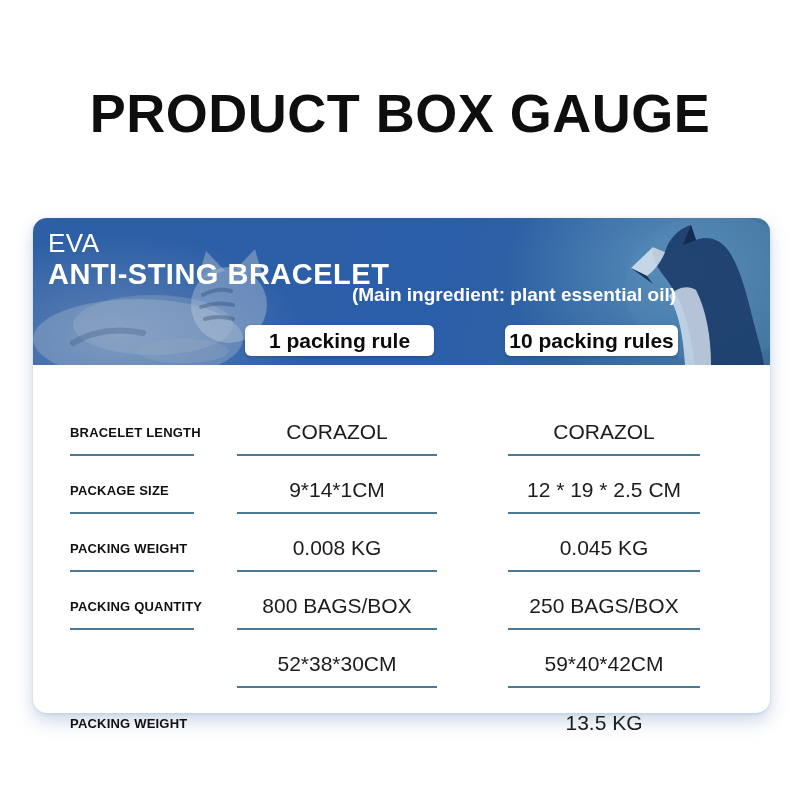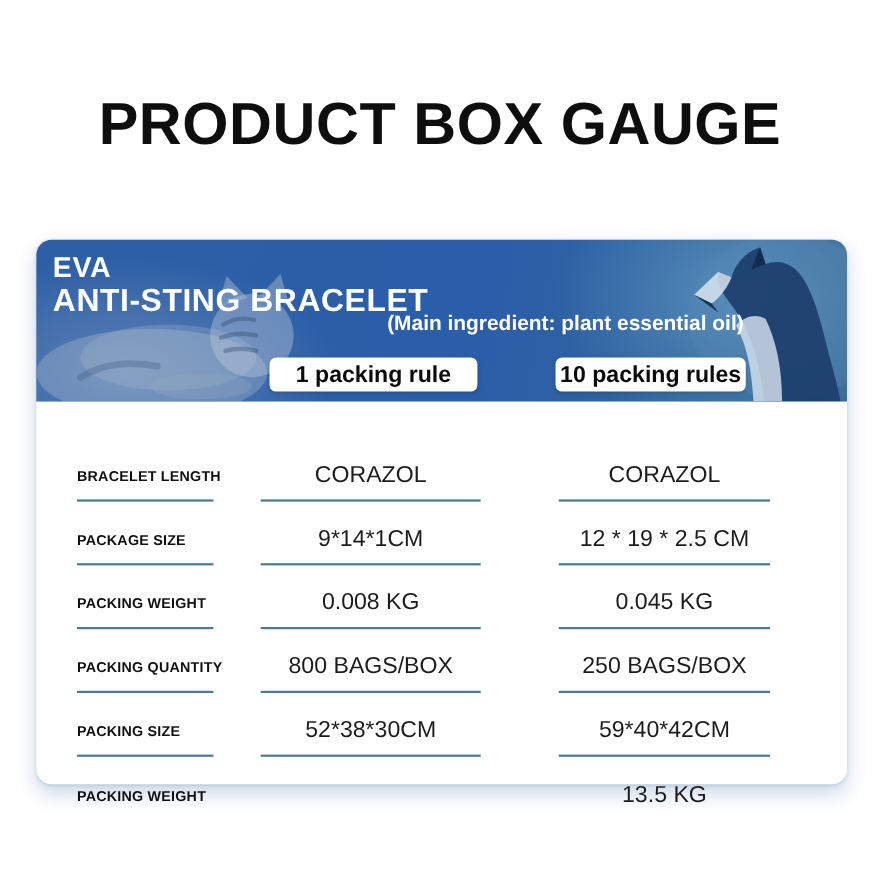--- a/index.html
+++ b/index.html
@@ -32,21 +32,21 @@
     background:radial-gradient(ellipse at 60% 35%, rgba(120,175,215,0.55), rgba(120,175,215,0) 62%);
   }
   .card-header::after {             
     content:""; position:absolute; left:-30px; bottom:-20px; width:320px; height:160px;
     background:radial-gradient(ellipse at 35% 70%, rgba(185,195,208,0.35), rgba(185,195,208,0) 65%);
   }
   .pet-art { position:absolute; bottom:0; pointer-events:none; z-index:1; }
   .pet-art.cat { left:0; }
   .pet-art.dog { right:0; }
   .brand { position:absolute; left:15px; top:11px; z-index:2; color:#ffffff; }
-  .brand-line1 { font-size:26px; font-weight:700; line-height:1.1; letter-spacing:0.5px; }
+  .brand-line1 { font-size:26px; font-weight:400; line-height:1.1; letter-spacing:0.5px; }
   .brand-line2 { font-size:29px; font-weight:800; line-height:1.15; letter-spacing:0.5px; }
   .ingredient-note {
     position:absolute; left:267px; top:66px; width:340px; z-index:2;
     text-align:center; color:#ffffff; font-size:19px; font-weight:700;margin-left:44px;
   }
   .pill-button {
     position:absolute; top:107px; height:31px; z-index:2;
     background:#ffffff; border:none; border-radius:6px;
     display:flex; align-items:center; justify-content:center;
     font-family:"Liberation Sans", sans-serif;
@@ -138,21 +138,20 @@
         <div class="cell value v2">0.045 KG</div>
       </div>
 
       <div class="spec-row">
         <div class="cell label">PACKING QUANTITY</div>
         <div class="cell value v1">800 BAGS/BOX</div>
         <div class="cell value v2">250 BAGS/BOX</div>
       </div>
 
       <div class="spec-row">
-        <div class="cell label">PACKING SIZE</div>
         <div class="cell value v1">52*38*30CM</div>
         <div class="cell value v2">59*40*42CM</div>
       </div>
 
       <div class="spec-row">
         <div class="cell label">PACKING WEIGHT</div>
         <div class="cell value v2">13.5 KG</div>
       </div>
 
     </div>

